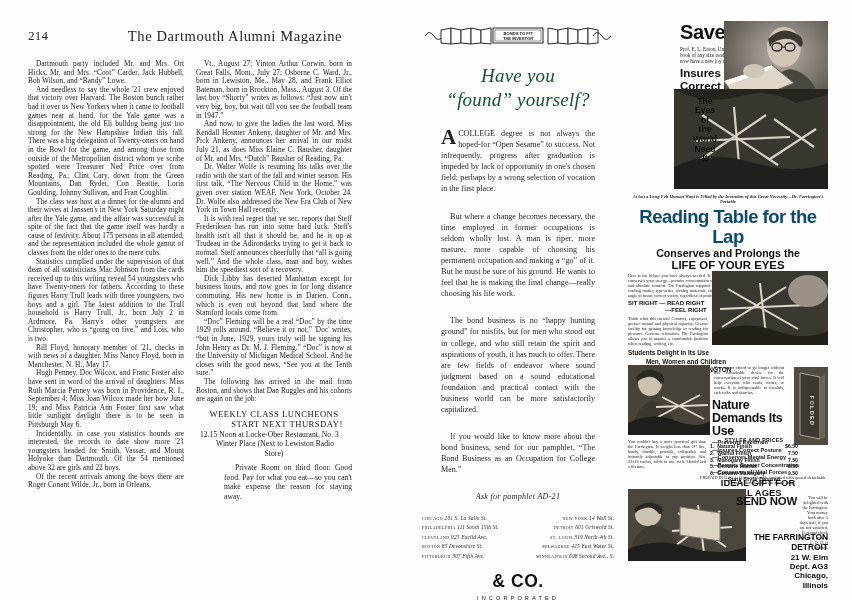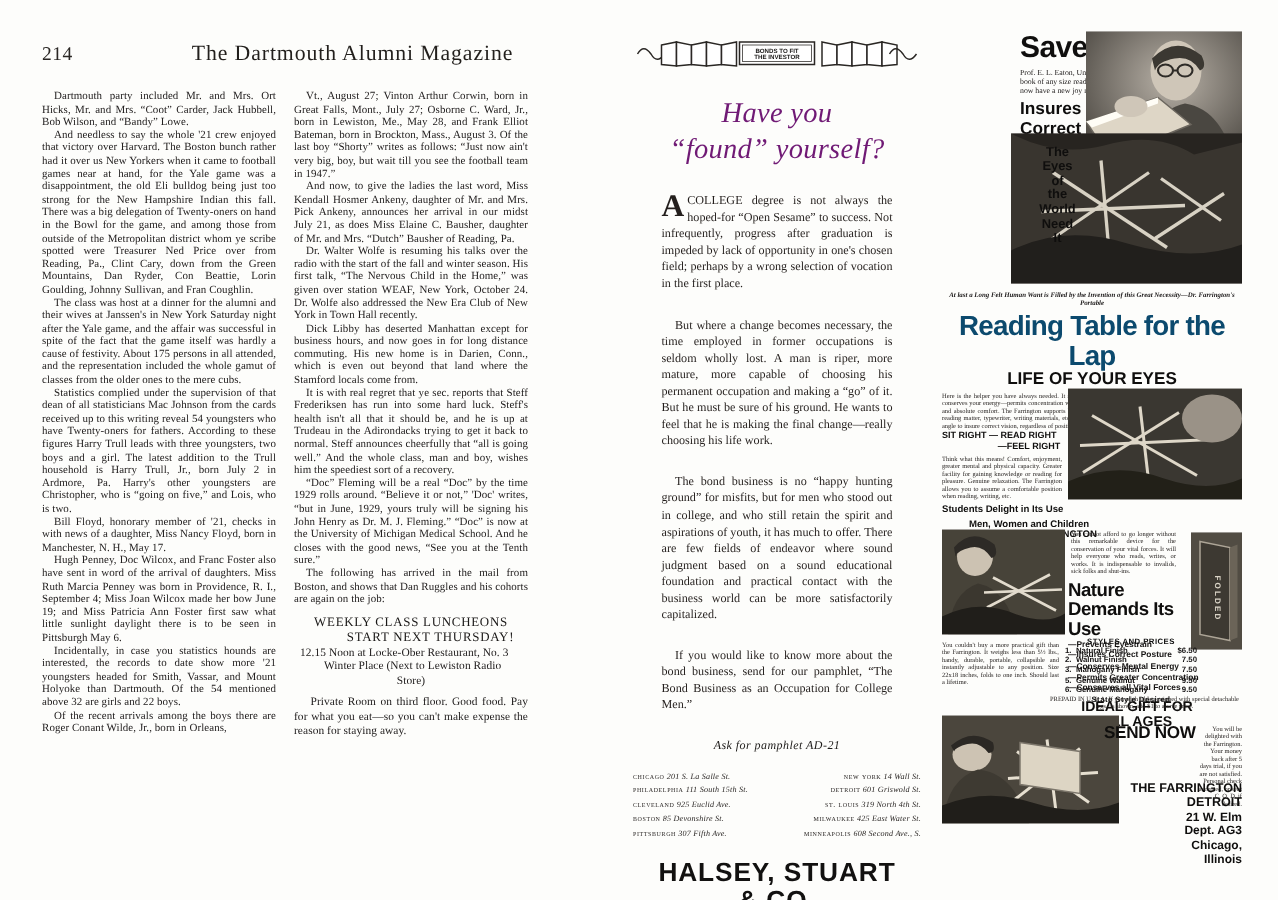--- a/index.html
+++ b/index.html
@@ -29,21 +29,21 @@
   .ctr-head{text-align:center;text-indent:0 !important;font-size:8.6px;
     letter-spacing:.5px;line-height:10.5px;margin-top:5px;color:#1a1817;}
   .ctr-line{text-align:center;text-indent:0 !important;font-size:7.6px;line-height:9.4px;margin-top:3px;}
   .gap{height:5px;}
 
   
   .ad-hs{position:absolute;left:420px;top:26px;width:196px;text-align:center;}
   .hs-orn{position:relative;width:190px;height:20px;margin:0 auto 0;}
   .hs-orn svg{display:block;}
   .hs-head{margin-top:18px;font-family:"Liberation Serif",serif;font-style:italic;
-     font-size:19px;line-height:24px;color:#701a75;letter-spacing:.2px;}
+     font-size:19px;line-height:24px;color:#14532d;letter-spacing:.2px;}
   .hs-head .ln2{display:block;}
   .hs-body{margin-top:14px;text-align:justify;font-size:8.1px;line-height:11.1px;
      color:#241f1d;padding:0 5px;}
   .hs-body p{margin:16px;text-indent:9px;}
   .hs-body p.first{text-indent:0;}
   .hs-body p.first::first-letter{
      float:left;font-size:21px;line-height:15px;padding:2px 2px 0 0;font-weight:bold;}
   .hs-ask{margin-top:9px;text-align:center;font-style:italic;font-size:8px;letter-spacing:.3px;}
   .hs-cities{margin-top:13px;font-size:5.4px;line-height:9.6px;color:#231f1d;
      letter-spacing:.15px;padding:0 2px;}
@@ -122,33 +122,33 @@
     <p>Bill Floyd, honorary member of '21, checks in with news of a daughter, Miss Nancy Floyd, born in Manchester, N. H., May 17.</p>
     <p>Hugh Penney, Doc Wilcox, and Franc Foster also have sent in word of the arrival of daughters. Miss Ruth Marcia Penney was born in Providence, R. I., September 4; Miss Joan Wilcox made her bow June 19; and Miss Patricia Ann Foster first saw what little sunlight daylight there is to be seen in Pittsburgh May 6.</p>
     <p>Incidentally, in case you statistics hounds are interested, the records to date show more '21 youngsters headed for Smith, Vassar, and Mount Holyoke than Dartmouth. Of the 54 mentioned above 32 are girls and 22 boys.</p>
     <p>Of the recent arrivals among the boys there are Roger Conant Wilde, Jr., born in Orleans,</p>
   </div>
 
   <div class="col" id="col2">
     <p>Vt., August 27; Vinton Arthur Corwin, born in Great Falls, Mont., July 27; Osborne C. Ward, Jr., born in Lewiston, Me., May 28, and Frank Elliot Bateman, born in Brockton, Mass., August 3. Of the last boy “Shorty” writes as follows: “Just now ain't very big, boy, but wait till you see the football team in 1947.”</p>
     <p>And now, to give the ladies the last word, Miss Kendall Hosmer Ankeny, daughter of Mr. and Mrs. Pick Ankeny, announces her arrival in our midst July 21, as does Miss Elaine C. Bausher, daughter of Mr. and Mrs. “Dutch” Bausher of Reading, Pa.</p>
     <p>Dr. Walter Wolfe is resuming his talks over the radio with the start of the fall and winter season. His first talk, “The Nervous Child in the Home,” was given over station WEAF, New York, October 24. Dr. Wolfe also addressed the New Era Club of New York in Town Hall recently.</p>
+    <p>It is with real regret that ye sec. reports that Steff Frederiksen has run into some hard luck. Steff's health isn't all that it should be, and he is up at Trudeau in the Adirondacks trying to get it back to normal. Steff announces cheerfully that “all is going well.” And the whole class, man and boy, wishes him the speediest sort of a recovery.</p>
     <p>Dick Libby has deserted Manhattan except for business hours, and now goes in for long distance commuting. His new home is in Darien, Conn., which is even out beyond that land where the Stamford locals come from.</p>
-    <p>It is with real regret that ye sec. reports that Steff Frederiksen has run into some hard luck. Steff's health isn't all that it should be, and he is up at Trudeau in the Adirondacks trying to get it back to normal. Steff announces cheerfully that “all is going well.” And the whole class, man and boy, wishes him the speediest sort of a recovery.</p>
     <p>“Doc” Fleming will be a real “Doc” by the time 1929 rolls around. “Believe it or not,” 'Doc' writes, “but in June, 1929, yours truly will be signing his John Henry as Dr. M. J. Fleming.” “Doc” is now at the University of Michigan Medical School. And he closes with the good news, “See you at the Tenth sure.”</p>
     <p>The following has arrived in the mail from Boston, and shows that Dan Ruggles and his cohorts are again on the job:</p>
 
     <div class="gap"></div>
     <p class="ctr-head">WEEKLY CLASS LUNCHEONS</p>
     <p class="ctr-head" style="margin-top:0;padding-left:26px;">START NEXT THURSDAY!</p>
     <p class="ctr-line" style="text-align:left;padding-left:4px;">12.15 Noon at Locke-Ober Restaurant, No. 3</p>
     <p class="ctr-line" style="margin-top:0;text-align:left;padding-left:20px;">Winter Place (Next to Lewiston Radio</p>
     <p class="ctr-line" style="margin-top:0;">Store)</p>
     <div class="gap"></div>
-    <p style="text-indent:11px;font-size:7.6px;line-height:9.6px;">Private Room on third floor. Good food. Pay for what you eat—so you can't make expense the reason for staying away.</p>
+    <p style="text-indent:11px;font-size:7.6px;line-height:9.6px;margin-left:28px;">Private Room on third floor. Good food. Pay for what you eat—so you can't make expense the reason for staying away.</p>
   </div>
 
   <div class="ad-hs">
 
     <div class="hs-orn">
       <svg width="190" height="20" viewBox="0 0 190 20">
         <g fill="none" stroke="#2a2724" stroke-width="1">
           <path d="M2 10 q4 -7 9 0 q4 7 9 0 q4 -7 9 0"></path>
           <g transform="translate(18,1)">
             <path d="M0 3 L10 1 L10 17 L0 16 Z" fill="#fff"></path>
@@ -204,21 +204,20 @@
         <span><span class="cty">BOSTON</span> <span class="st">85 Devonshire St.</span></span>
         <span><span class="cty">MILWAUKEE</span> <span class="st">425 East Water St.</span></span>
       </div>
       <div class="row">
         <span><span class="cty">PITTSBURGH</span> <span class="st">307 Fifth Ave.</span></span>
         <span><span class="cty">MINNEAPOLIS</span> <span class="st">608 Second Ave., S.</span></span>
       </div>
     </div>
 
     <div class="hs-name">
-      <span>HALSEY, STUART</span>
       <span class="l2">&amp; CO.</span>
     </div>
     <div class="hs-inc">INCORPORATED</div>
   </div>
 
   <div class="ad-right">
 
     <div>
       <div class="sye-title">Save Your Eyes</div>
       <div class="sye-quote">Prof. E. L. Eaton, University of Wis., says: “It is a joy to read a book of any size reading easily in a rocking chair. Thousands will now have a new joy reading while resting.”</div>
@@ -278,20 +277,21 @@
           <div>Need</div>
           <div>It</div>
         </div>
       </div>
 
       <div class="sye-cap">At last a Long Felt Human Want is Filled by the Invention of this Great Necessity—Dr. Farrington's Portable</div>
     </div>
 
     <div style="margin-top:1px;">
       <div class="rt-title">Reading Table for the Lap</div>
+      <div class="rt-sub1">Conserves and  Prolongs the</div>
       <div class="rt-sub2">LIFE OF YOUR EYES</div>
 
       <div style="position:relative;height:92px;margin-top:2px;">
         <div style="width:116px;">
           <div class="tiny">Here is the helper you have always needed. It saves your eyes—conserves your energy—permits concentration with real relaxation and absolute comfort. The Farrington supports books, magazines, reading matter, typewriter, writing materials, etc., at just the right angle to insure correct vision, regardless of position.</div>
           <div class="sit" style="margin-top:2px;">SIT RIGHT — READ RIGHT</div>
           <div class="sit" style="text-align:center;">—FEEL RIGHT</div>
           <div class="tiny" style="margin-top:2px;width:80px;">Think what this means! Comfort, enjoyment, greater mental and physical capacity. Greater facility for gaining knowledge or reading for pleasure. Genuine relaxation. The Farrington allows you to assume a comfortable position when reading, writing, etc.</div>
           <div class="ctrbold" style="margin-top:3px;text-align:left;">Students Delight in Its Use</div>
           <div class="ctrbold" style="margin-top:2px;">Men, Women and Children</div>

